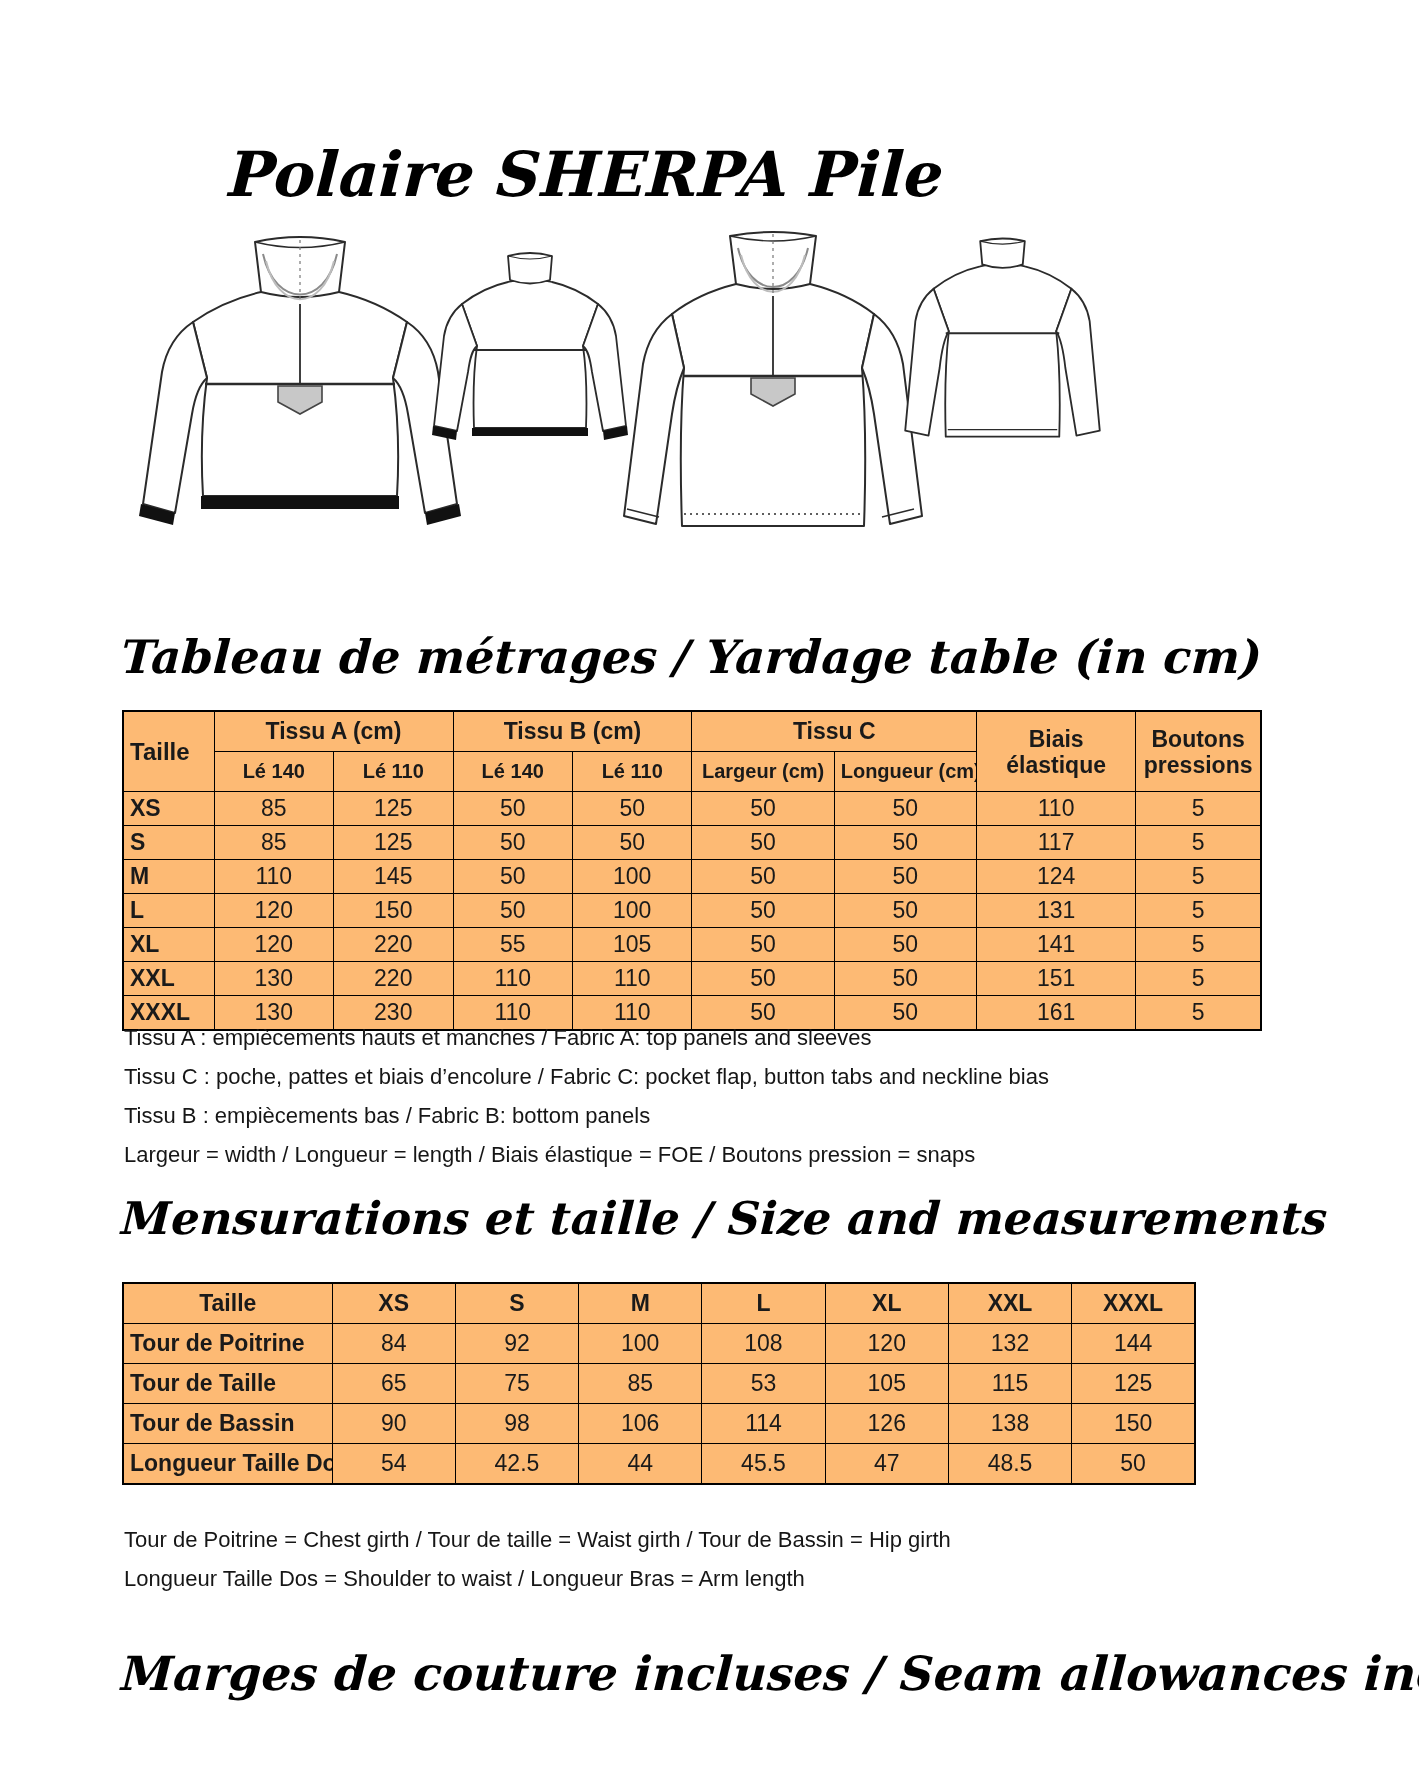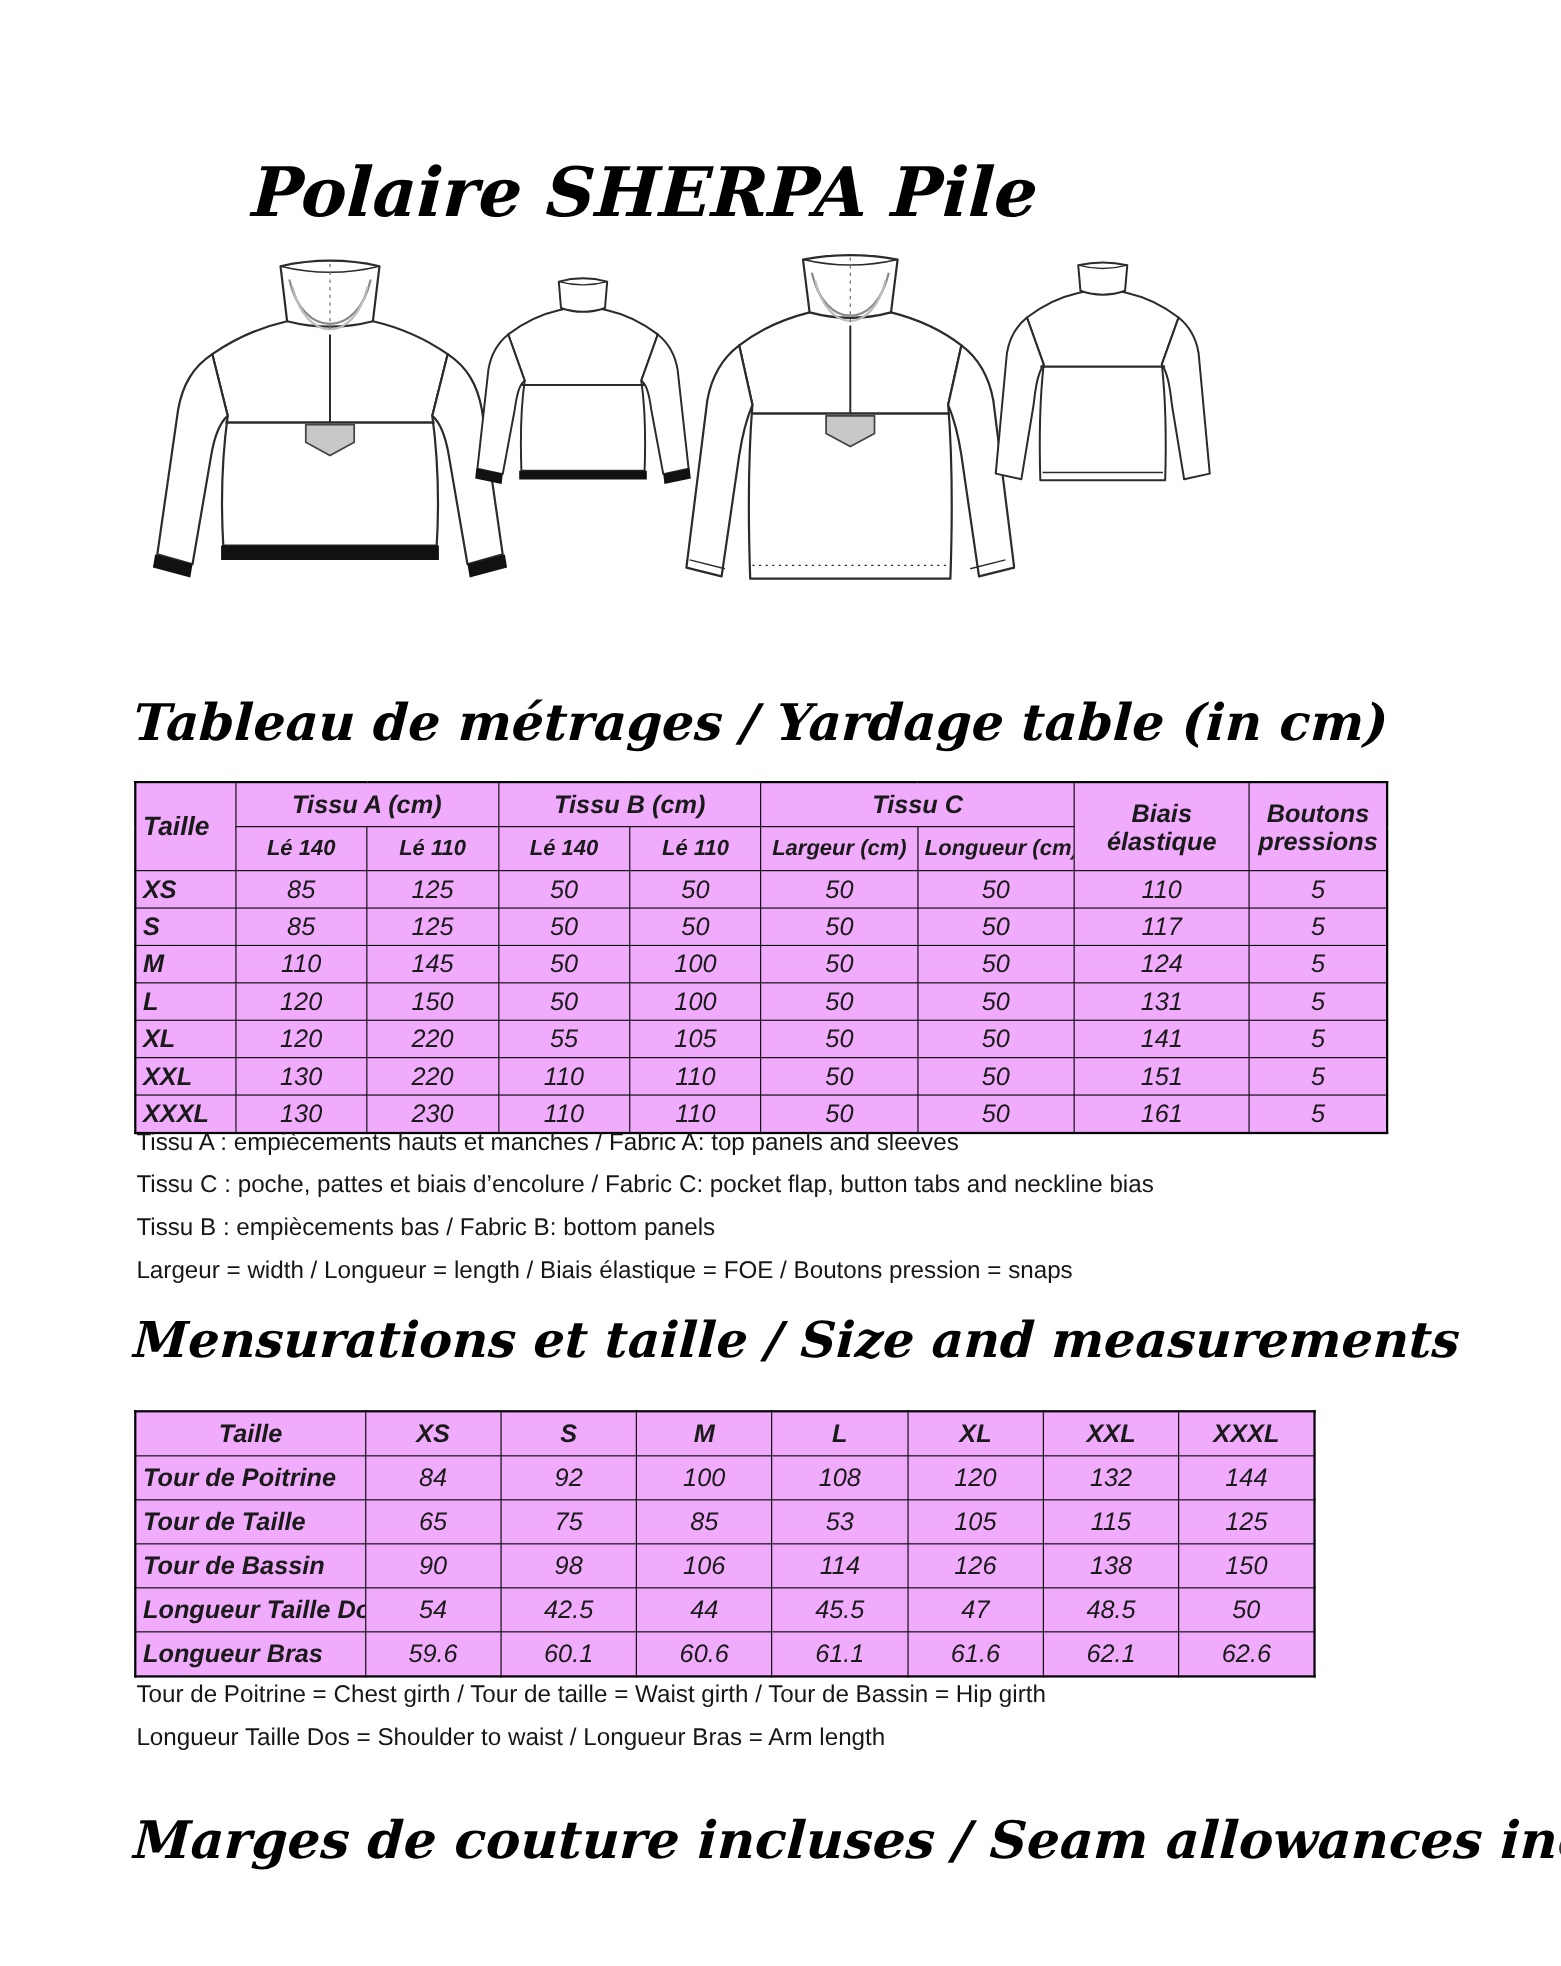--- a/index.html
+++ b/index.html
@@ -33,21 +33,21 @@
   .h-yardage{position:absolute;top:630px;left:120px;font-size:46px;}
   .h-meas{position:absolute;top:1192px;left:120px;font-size:45px;}
   .h-footer{position:absolute;top:1646px;left:120px;font-size:47px;}
   
   .flat{position:absolute;}
   .flat-1{top:232px;left:135px;width:330px;height:305px;}
   .flat-2{top:250px;left:430px;width:200px;height:205px;}
   .flat-3{top:228px;left:618px;width:305px;height:322px;}
   .flat-4{top:236px;left:900px;width:205px;height:228px;}
   
-  table{border-collapse:collapse;table-layout:fixed;background:#f0abfc;font-style:italic;}
+  table{border-collapse:collapse;table-layout:fixed;background:#fdba74;}
   th,td{border:1.7px solid #000;padding:1px 6px;font-size:23px;overflow:hidden;}
   .yardage-table{position:absolute;top:710px;left:122px;width:1140px;border:2.5px solid #000;}
   .yardage-table thead th{font-weight:700;text-align:center;height:37px;}
   .yardage-table thead .sub th{font-size:20px;white-space:nowrap;}
   .yardage-table th.taille{text-align:left;font-size:24px;}
   .yardage-table th.wrap{white-space:normal;line-height:26px;}
   .yardage-table tbody td{height:31px;text-align:center;font-size:23px;}
   .yardage-table tbody td.size{text-align:left;font-weight:700;}
   .meas-table{position:absolute;top:1282px;left:122px;width:1074px;border:2.5px solid #000;}
   .meas-table th{font-weight:700;text-align:center;height:37px;font-size:23px;}
@@ -322,30 +322,20 @@
       <tr>
         <td class="label">Longueur Taille Dos</td>
         <td>54</td>
         <td>42.5</td>
         <td>44</td>
         <td>45.5</td>
         <td>47</td>
         <td>48.5</td>
         <td>50</td>
       </tr>
-      <tr>
-        <td class="label">Longueur Bras</td>
-        <td>59.6</td>
-        <td>60.1</td>
-        <td>60.6</td>
-        <td>61.1</td>
-        <td>61.6</td>
-        <td>62.1</td>
-        <td>62.6</td>
-      </tr>
     </tbody>
   </table>
 
   <div class="notes notes-2">
     <p>Tour de Poitrine = Chest girth / Tour de taille = Waist girth / Tour de Bassin = Hip girth</p>
     <p>Longueur Taille Dos = Shoulder to waist / Longueur Bras = Arm length</p>
   </div>
 
   <div class="script h-footer">Marges de couture incluses / Seam allowances included</div>
 

